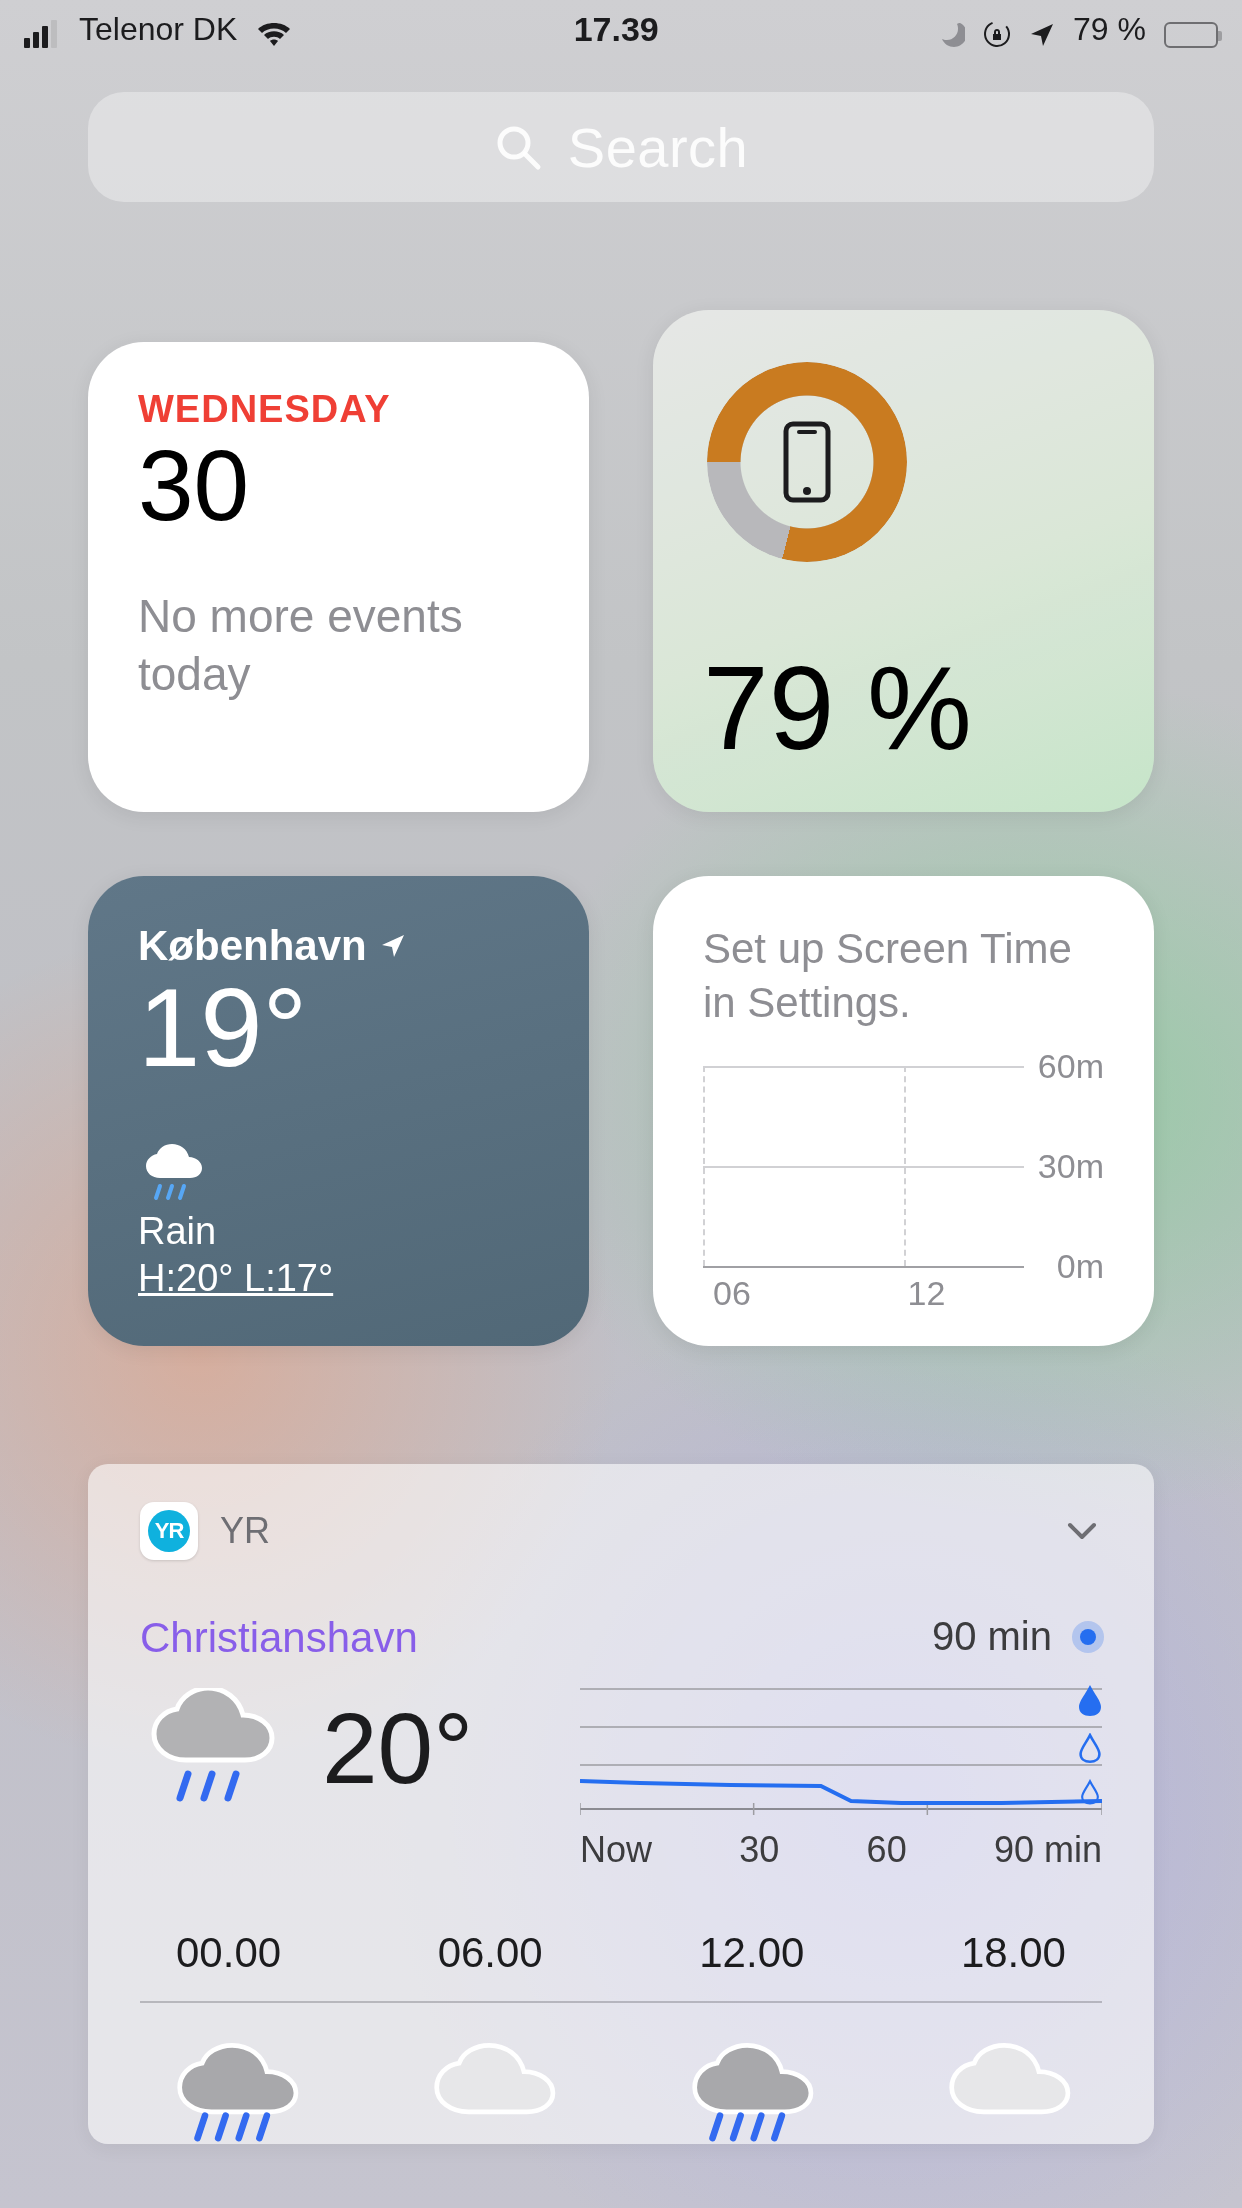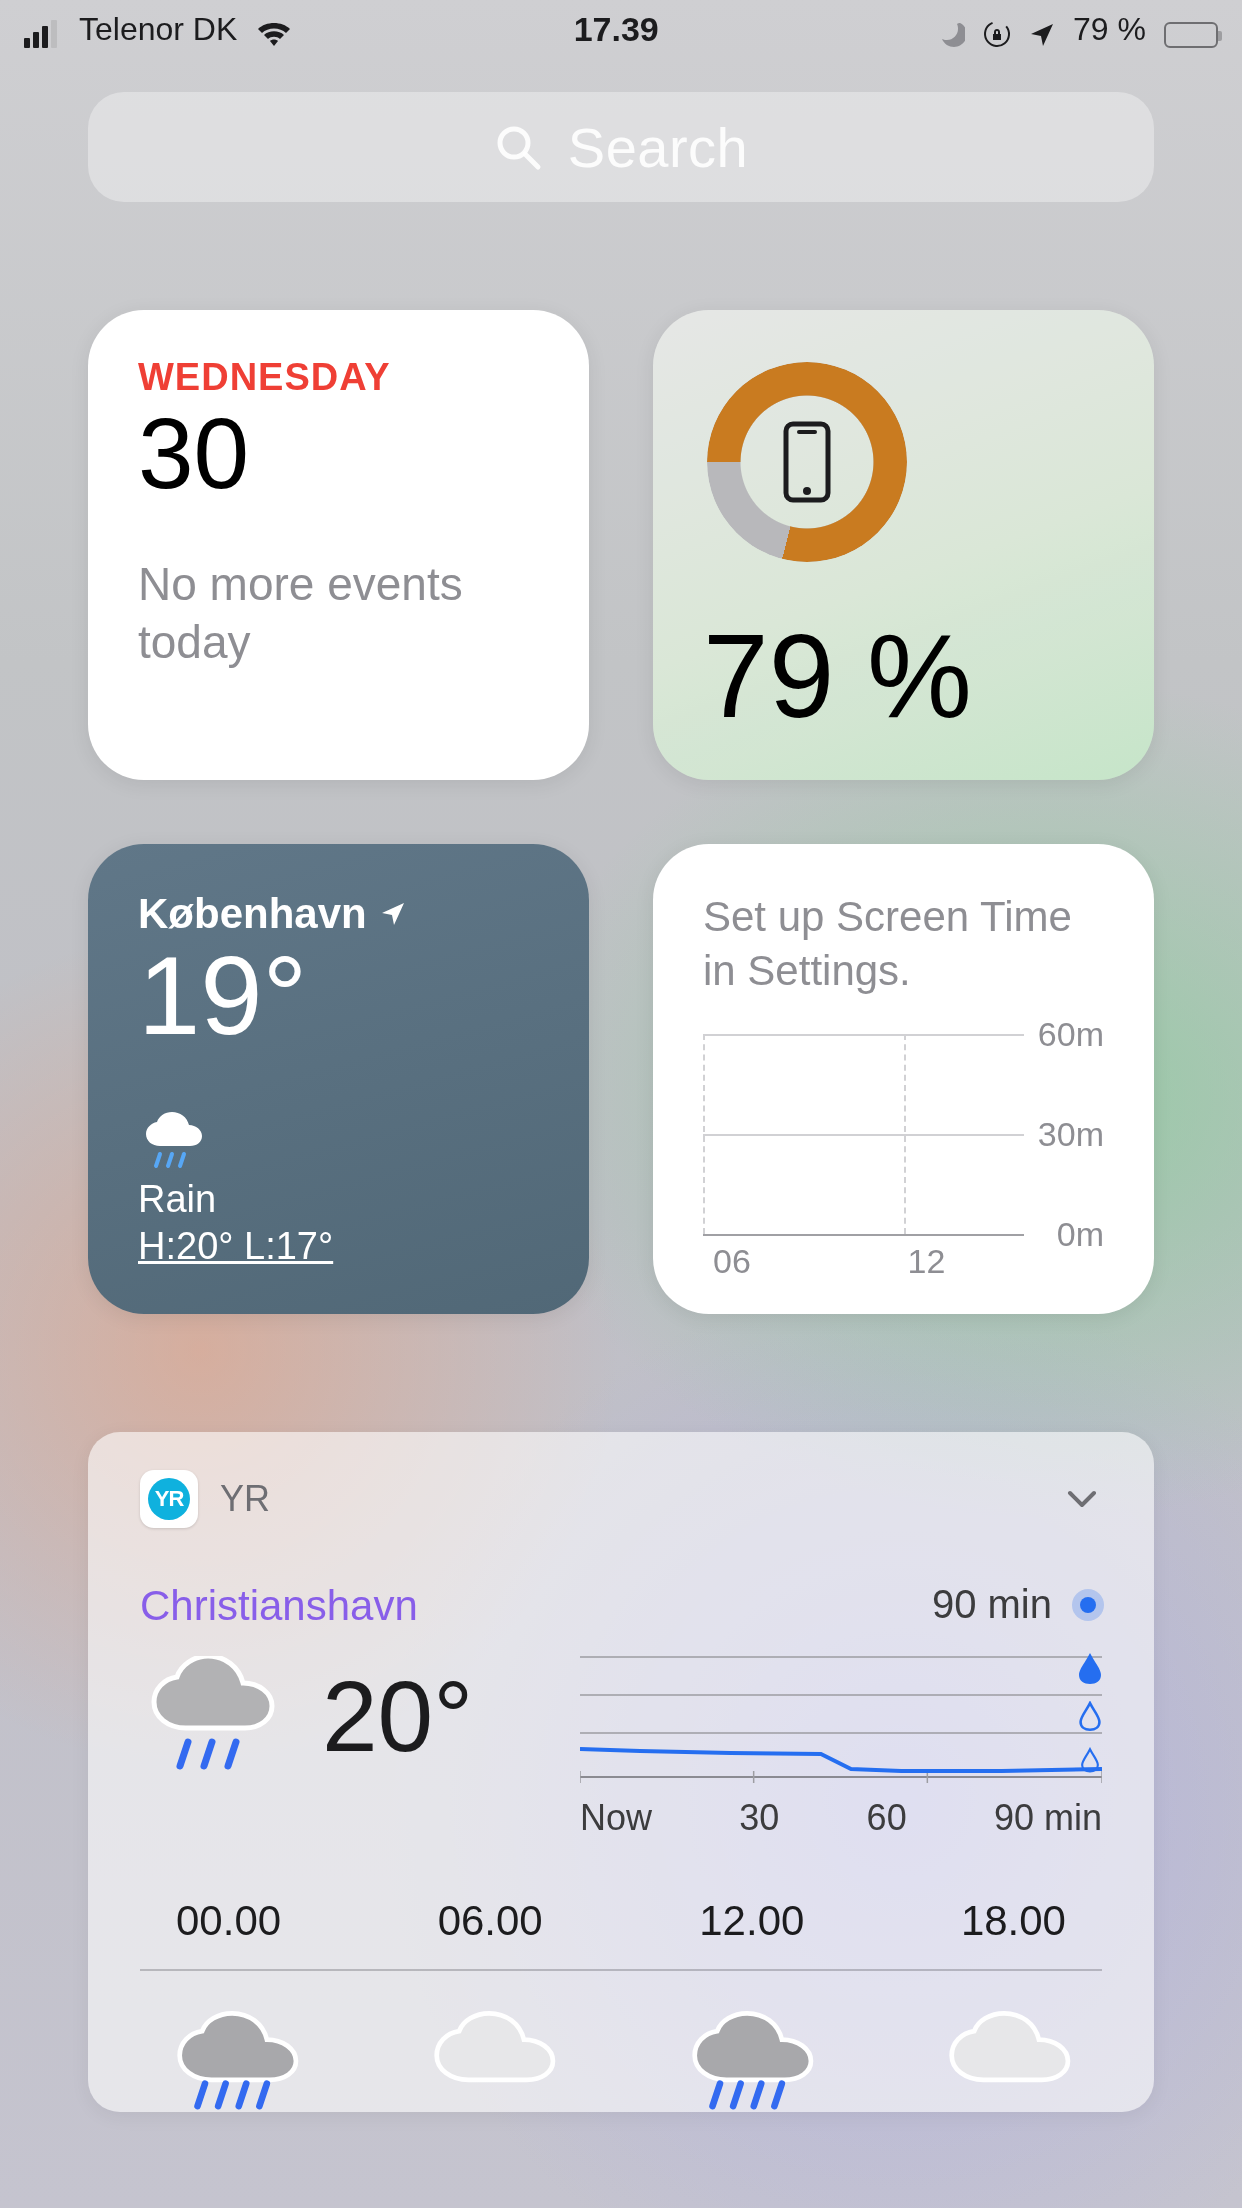--- a/index.html
+++ b/index.html
@@ -27,21 +27,21 @@
   .wifi-svg,.battery-svg,.moon-svg,.lock-svg,.loc-svg{display:block;}
   .battery-body{width:54px;height:26px;border:2px solid #6e6e71;border-radius:6px;position:relative;padding:2px;}
   .battery-body::after{content:"";position:absolute;right:-6px;top:7px;width:4px;height:10px;background:#9e9ea1;border-radius:0 2px 2px 0;}
   .battery-fill{background:#ff9500;height:100%;border-radius:3px;}
   
   .search{margin:34px 88px 0;height:110px;border-radius:36px;background:rgba(255,255,255,.35);display:flex;align-items:center;justify-content:center;gap:26px;color:rgba(255,255,255,.9);backdrop-filter:blur(10px);}
   .search span{font-size:56px;font-weight:400;letter-spacing:.5px;}
   
   .grid{margin:108px 88px 0;display:grid;grid-template-columns:1fr 1fr;gap:64px 64px;}
   .tile{border-radius:56px;min-height:470px;padding:46px 50px;box-shadow:0 4px 20px rgba(0,0,0,.08);position:relative;overflow:hidden;}
-  .cal{background:#fff;}
+  .cal{background:#fff;margin-top:32px;}
   .cal .dow{color:#ff3b30;font-weight:700;font-size:38px;letter-spacing:1px;}
   .cal .dom{font-size:100px;font-weight:400;line-height:1.05;margin-top:2px;color:#000;}
   .cal .msg{margin-top:50px;color:#8e8e93;font-size:46px;line-height:1.25;}
   .batt{background:linear-gradient(160deg,#e6e7e6 0%,#d9e7d6 55%,#c4e6c7 100%);}
   .ring-wrap{width:200px;height:200px;position:relative;margin:6px 0 0 4px;}
   .ring-bg,.ring-fg{position:absolute;inset:0;border-radius:50%;}
   .ring-bg{background:conic-gradient(#b8b8bb 0 100%);-webkit-mask:radial-gradient(circle,transparent 66px,#000 67px);mask:radial-gradient(circle,transparent 66px,#000 67px);}
   .ring-fg{-webkit-mask:radial-gradient(circle,transparent 66px,#000 67px);mask:radial-gradient(circle,transparent 66px,#000 67px);}
   .ring-center{position:absolute;inset:0;display:flex;align-items:center;justify-content:center;}
   .batt .big{position:absolute;bottom:36px;left:50px;font-size:118px;font-weight:400;color:#000;}
@@ -53,21 +53,21 @@
   .weather .cond .hl{font-size:38px;font-weight:500;margin-top:4px;text-decoration:underline;}
   .screentime{background:#fff;}
   .screentime .msg{color:#8e8e93;font-size:42px;line-height:1.28;}
   .st-chart{position:absolute;left:50px;right:50px;bottom:40px;height:240px;}
   .st-hline{position:absolute;left:0;border-top:2px solid #d1d1d4;}
   .st-hline.full{right:80px;}
   .st-vline{position:absolute;top:0;height:200px;border-left:2px dashed #d1d1d4;}
   .st-ylab{position:absolute;right:0;font-size:34px;color:#8e8e93;transform:translateY(-50%);}
   .st-xlab{position:absolute;top:208px;font-size:34px;color:#8e8e93;}
   
-  .yr{margin:118px 88px 0;border-radius:32px;background:rgba(255,255,255,.58);backdrop-filter:blur(6px);padding:38px 52px 14px;box-shadow:0 4px 20px rgba(0,0,0,.06);height:680px;overflow:hidden;}
+  .yr{margin:118px 88px 0;border-radius:20px;background:rgba(255,255,255,.58);backdrop-filter:blur(6px);padding:38px 52px 14px;box-shadow:0 4px 20px rgba(0,0,0,.06);height:680px;overflow:hidden;}
   .yr-head{display:flex;align-items:center;gap:22px;}
   .yr-logo{width:58px;height:58px;border-radius:14px;background:#fff;display:flex;align-items:center;justify-content:center;box-shadow:0 1px 3px rgba(0,0,0,.15);}
   .yr-logo-inner{width:42px;height:42px;border-radius:50%;background:#00b4e6;display:flex;align-items:center;justify-content:center;color:#fff;font-size:22px;font-weight:800;letter-spacing:-1px;}
   .yr-name{color:#6e6e73;font-size:36px;font-weight:400;}
   .yr-chevron{margin-left:auto;color:#6e6e73;}
   .yr-row1{display:flex;margin-top:54px;align-items:flex-start;gap:30px;}
   .yr-left{flex:0 0 410px;}
   .yr-loc{color:#8b5cf6;font-size:42px;}
   .yr-right{flex:1;position:relative;}
   .yr-dur{color:#3c3c3e;font-size:40px;text-align:right;padding-right:50px;position:relative;}

